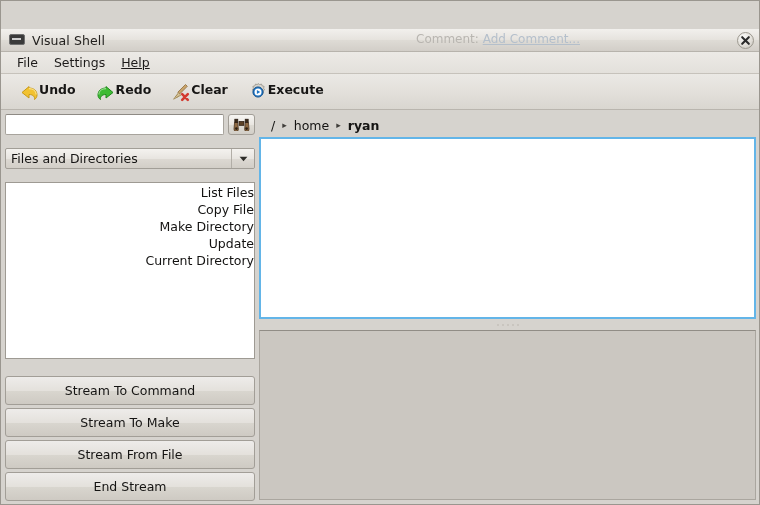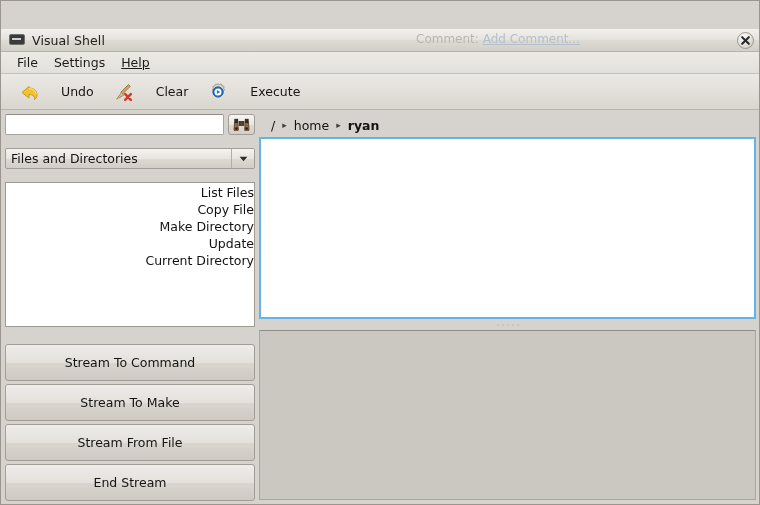--- a/index.html
+++ b/index.html
@@ -124,26 +124,27 @@
     flex: 0 0 36px;
     background: linear-gradient(to bottom, #ebe9e5 0%, #e2dfda 55%, #d9d6d0 100%);
     border-bottom: 1px solid #b9b5ae;
     display: flex;
     align-items: center;
     padding-left: 8px;
     box-sizing: border-box;
   }
   .tool-btn {
     display: flex;
-    align-items: center;
-    gap: 22px;
+    align-items: flex-start;
+    gap: 0;
     padding: 3px 9px;
     border-radius: 3px;
     border: 1px solid transparent;
     cursor: default;
+    font-weight: bold;
   }
   .tool-btn .tb-label {
     font-size: 12.5px;
     color: #171615;
   }
   .tool-ico { width: 20px; height: 20px; display: block; }
 
   
   .body-area {
     flex: 1 1 auto;
@@ -244,21 +245,21 @@
   }
 
   .btn-stack {
     flex: 0 0 auto;
     display: flex;
     flex-direction: column;
     gap: 3px;
     padding-top: 4px;
   }
   .push-btn {
-    height: 37px;
+    height: 29px;
     border: 1px solid #a29e97;
     border-radius: 3px;
     background: linear-gradient(to bottom, #eeecea 0%, #e4e1dc 50%, #d9d6cf 51%, #cecac3 100%);
     font-family: inherit;
     font-size: 12.5px;
     color: #151413;
     display: flex;
     align-items: center;
     justify-content: center;
     box-sizing: border-box;
@@ -362,20 +363,27 @@
   <div class="toolbar">
 
     <div class="tool-btn">
       <svg class="tool-ico" viewBox="0 0 20 20">
         <path d="M10 6 C15 6 18 9 18 13 C18 15 17 16.5 15.5 17.5 C16 15 14.5 12.5 10 12.5 L10 16 L3 10.5 L10 4.6 Z" fill="#f2c231" stroke="#c99a18" stroke-width="1" stroke-linejoin="round"></path>
         <path d="M10 6.6 C14.4 6.6 17.1 9.2 17.2 12.6" fill="none" stroke="#fbe48f" stroke-width="1.1"></path>
       </svg>
       <span class="tb-label">Undo</span>
     </div>
 
+    <div class="tool-btn">
+      <svg class="tool-ico" viewBox="0 0 20 20">
+        <path d="M10 6 C5 6 2 9 2 13 C2 15 3 16.5 4.5 17.5 C4 15 5.5 12.5 10 12.5 L10 16 L17 10.5 L10 4.6 Z" fill="#3dbb33" stroke="#1f8a1b" stroke-width="1" stroke-linejoin="round"></path>
+        <path d="M10 6.6 C5.6 6.6 2.9 9.2 2.8 12.6" fill="none" stroke="#9ce092" stroke-width="1.1"></path>
+      </svg>
+      <span class="tb-label">Redo</span>
+    </div>
 
     <div class="tool-btn">
       <svg class="tool-ico" viewBox="0 0 20 20">
         <path d="M14.5 2.5 L16.3 4.3 L8.6 12 L6.8 10.2 Z" fill="#c9a46a" stroke="#8e6c3c" stroke-width="0.8"></path>
         <path d="M7.4 10.8 L2.6 17.2 L9.8 13.2 Z" fill="#e3cfa6" stroke="#9c8551" stroke-width="0.8"></path>
         <path d="M4.2 15.0 L7.0 12.2 M5.3 16.1 L8.1 13.3" stroke="#9c8551" stroke-width="0.7"></path>
         <path d="M11.2 12.2 L16.8 17.8 M16.8 12.2 L11.2 17.8" stroke="#d33b30" stroke-width="2.6" stroke-linecap="round"></path>
       </svg>
       <span class="tb-label">Clear</span>
     </div>

